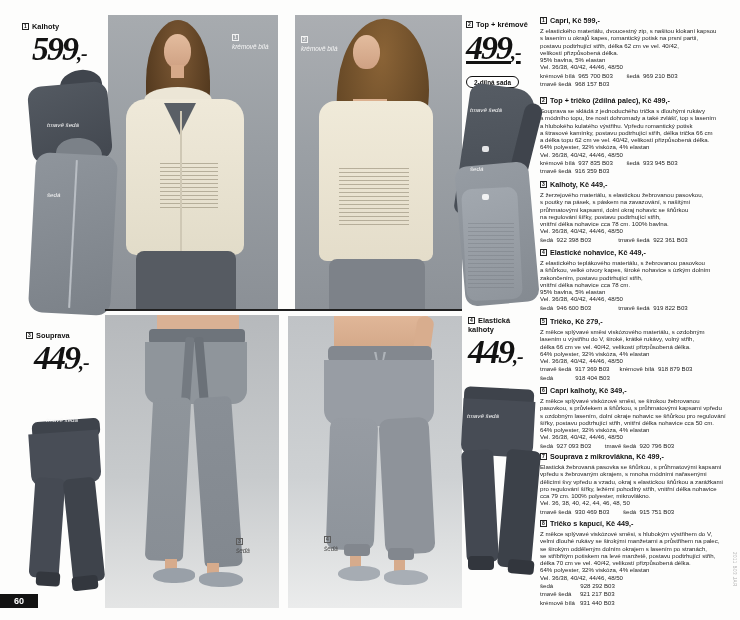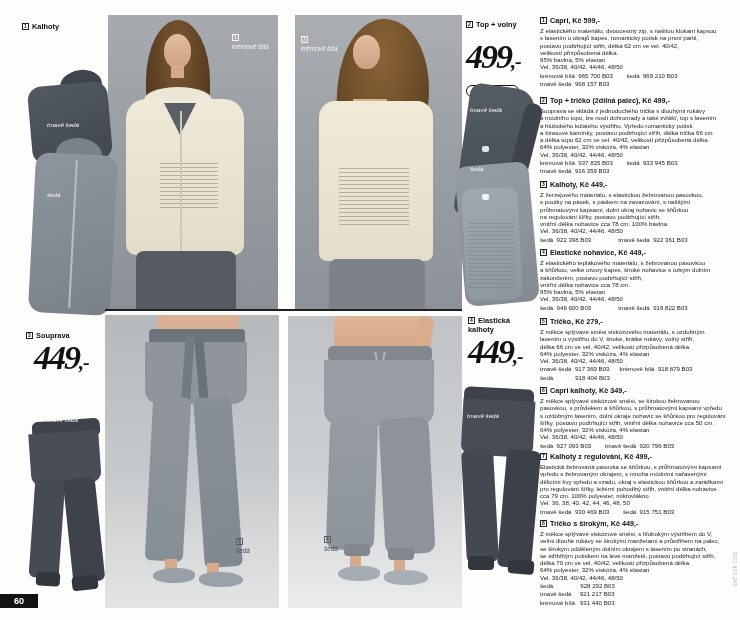--- a/index.html
+++ b/index.html
@@ -72,27 +72,30 @@
 </style>
 </head>
 <body>
 
 <div class="page">
 
   <div class="abs" style="left:22px; top:22px;">
     <div class="hdr-line">
       <span class="numbox">1</span><span>Kalhoty</span>
     </div>
+    <div class="big-price" style="margin-left:10px; margin-top:3px;">
+      <span>599</span><span class="psuf">,-</span>
+    </div>
   </div>
 
   <div class="abs" style="left:466px; top:20px;">
     <div class="hdr-line">
-      <span class="numbox">2</span><span>Top + volný</span>
-    </div>
-    <div class="big-price" style="margin-top:13px;">
+      <span class="numbox">2</span><span>Top + krémově</span>
+    </div>
+    <div class="big-price" style="margin-top:4px;text-decoration:underline;">
       <span>499</span><span class="psuf">,-</span>
     </div>
     <div style="margin-top:4px;">
       <span class="badge">2-dílná sada</span>
     </div>
   </div>
 
   <div class="abs" style="left:26px; top:331px;">
     <div class="hdr-line">
       <span class="numbox">3</span><span>Souprava</span>
@@ -293,32 +296,32 @@
       <div class="t-body">Z měkce splývavé viskózové směsi, se širokou žebrovanou
 pasovkou, s průvlekem a šňůrkou, s průhmatovými kapsami vpředu
 s ozdobným lasením, dolní okraje nohavic se šňůrkou pro regulování
 šířky, postavu podtrhující střih, vnitřní délka nohavice cca 50 cm.
 64% polyester, 32% viskóza, 4% elastan
 Vel. 36/38, 40/42, 44/46, 48/50</div>
       <div class="t-codes">šedá  927 093 B03        tmavě šedá  920 796 B03</div>
     </div>
 
     <div class="tblock" style="top:452px;">
-      <div class="t-head"><span class="numbox">7</span><span>Kalhoty z regulování, Kč 499,-</span></div>
+      <div class="t-head"><span class="numbox">7</span><span>Souprava z mikrovlákna, Kč 499,-</span></div>
       <div class="t-body">Elastická žebrovaná pasovka se šňůrkou, s průhmatovými kapsami
 vpředu s žebrovaným okrajem, s mnoha módními nařasenými
 dělicími švy vpředu a vzadu, okraj s elastickou šňůrkou a zarážkami
 pro regulování šířky, ležérní pohodlný střih, vnitřní délka nohavice
 cca 79 cm. 100% polyester, mikrovlákno.
 Vel. 36, 38, 40, 42, 44, 46, 48, 50</div>
       <div class="t-codes">tmavě šedá  930 469 B03        šedá  915 751 B03</div>
     </div>
 
     <div class="tblock" style="top:519px;">
-      <div class="t-head"><span class="numbox">8</span><span>Tričko s širokým, Kč 449,-</span></div>
+      <div class="t-head"><span class="numbox">8</span><span>Tričko s kapucí, Kč 449,-</span></div>
       <div class="t-body">Z měkce splývavé viskózové směsi, s hlubokým výstřihem do V,
 velmi dlouhé rukávy se širokými manžetami a průstřihem na palec,
 se širokým odděleným dolním okrajem s lasením po stranách,
 se stříbřitým potiskem na levé manžetě, postavu podtrhující střih,
 délka 70 cm ve vel. 40/42, velikostí přizpůsobená délka.
 64% polyester, 32% viskóza, 4% elastan
 Vel. 36/38, 40/42, 44/46, 48/50</div>
       <div class="t-codes">šedá                928 292 B03
 tmavě šedá     921 217 B03
 krémově bílá   931 440 B03</div>

